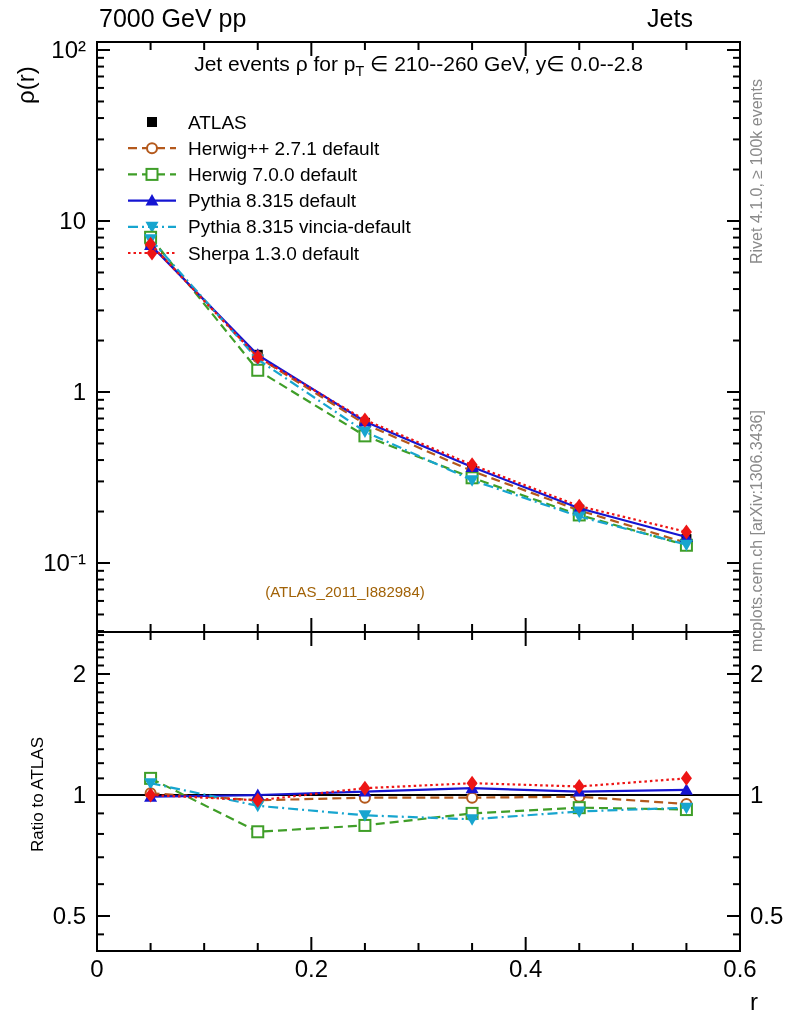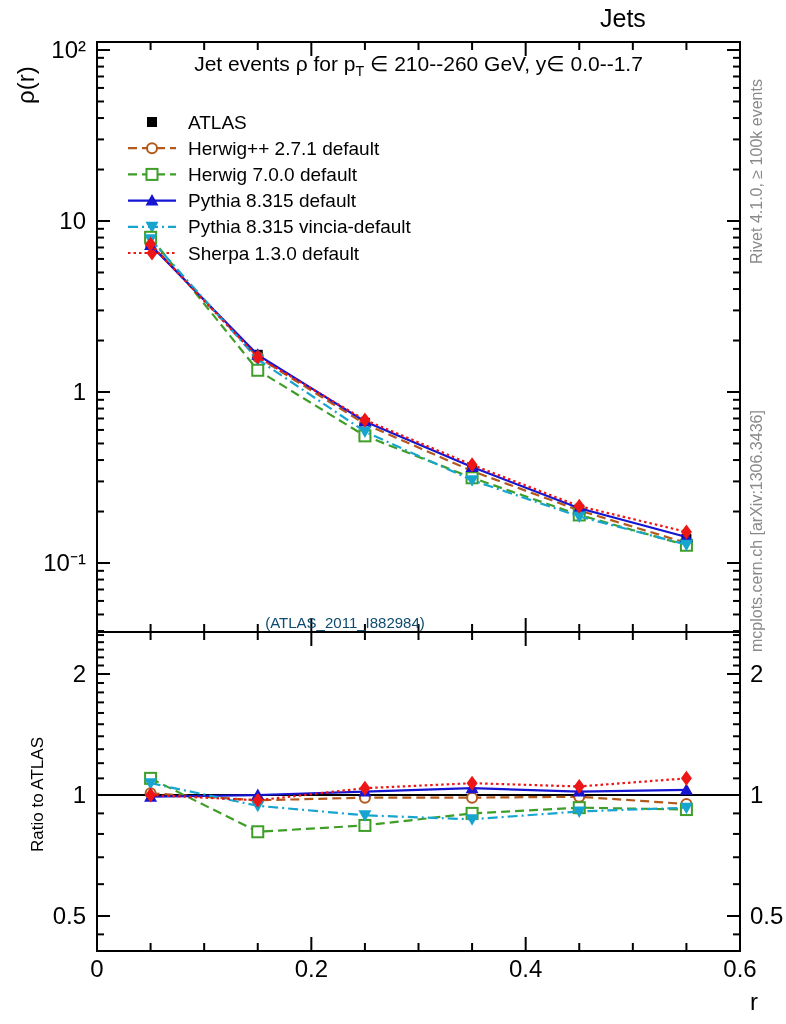--- a/index.html
+++ b/index.html
@@ -1,29 +1,29 @@
 <!DOCTYPE html>
 <html><head>
 <meta charset="utf-8">
 <style>
   html,body{margin:0;padding:0;background:#fff;}
   .page{position:relative;width:786px;height:1024px;background:#fff;
         font-family:"Liberation Sans",sans-serif;color:#000;overflow:hidden;}
   .page svg{position:absolute;left:0;top:0;}
   .hdr-left{position:absolute;left:99px;top:4px;font-size:25px;}
-  .hdr-right{position:absolute;left:600px;top:4px;width:140px;text-align:left;font-size:25px;}
+  .hdr-right{position:absolute;left:600px;top:4px;width:140px;text-align:center;font-size:25px;}
   .title{position:absolute;left:97px;top:52px;width:643px;text-align:center;font-size:21px;}
   .title sub{font-size:0.68em;}
   .ylabel{position:absolute;left:12px;top:104px;font-size:24px;
           transform:rotate(-90deg);transform-origin:0 0;white-space:nowrap;}
   .ratio-label{position:absolute;left:28px;top:852px;font-size:17px;
           transform:rotate(-90deg);transform-origin:0 0;white-space:nowrap;}
   .xlabel{position:absolute;left:750px;top:988px;font-size:24px;}
   .watermark{position:absolute;left:215px;top:583px;width:260px;text-align:center;
-          font-size:15px;color:#0c4a6e;margin-top:31px;}
+          font-size:15px;color:#a16207;}
   .cap{position:absolute;font-size:16px;color:#8a8a8a;transform:rotate(-90deg);
           transform-origin:0 0;white-space:nowrap;}
   .cap1{left:748px;top:264px;}
   .cap2{left:748px;top:652px;}
 </style>
 </head>
 <body>
 
 <div class="page">
   <svg id="chart" width="786" height="1024" viewBox="0 0 786 1024">
@@ -295,21 +295,22 @@
       <text x="750" y="682.0160447426459" font-size="24" text-anchor="start" font-family="&quot;Liberation Sans&quot;, sans-serif" fill="#000">2</text>
       <text x="86" y="803" font-size="24" text-anchor="end" font-family="&quot;Liberation Sans&quot;, sans-serif" fill="#000">1</text>
       <text x="750" y="803" font-size="24" text-anchor="start" font-family="&quot;Liberation Sans&quot;, sans-serif" fill="#000">1</text>
       <text x="86" y="923.9839552573541" font-size="24" text-anchor="end" font-family="&quot;Liberation Sans&quot;, sans-serif" fill="#000">0.5</text>
       <text x="750" y="923.9839552573541" font-size="24" text-anchor="start" font-family="&quot;Liberation Sans&quot;, sans-serif" fill="#000">0.5</text>
       <text x="97" y="977" font-size="24" text-anchor="middle" font-family="&quot;Liberation Sans&quot;, sans-serif" fill="#000">0</text>
       <text x="311.33333333333337" y="977" font-size="24" text-anchor="middle" font-family="&quot;Liberation Sans&quot;, sans-serif" fill="#000">0.2</text>
       <text x="525.6666666666667" y="977" font-size="24" text-anchor="middle" font-family="&quot;Liberation Sans&quot;, sans-serif" fill="#000">0.4</text>
       <text x="740" y="977" font-size="24" text-anchor="middle" font-family="&quot;Liberation Sans&quot;, sans-serif" fill="#000">0.6</text>
     </svg>
+  <div class="hdr-left">7000 GeV pp</div>
   <div class="hdr-right">Jets</div>
-  <div class="title"><span>Jet events ρ for p</span><sub>T</sub><span> ∈ 210--260 GeV, y∈ 0.0--1.7</span></div>
+  <div class="title"><span>Jet events ρ for p</span><sub>T</sub><span> ∈ 210--260 GeV, y∈ 0.0--2.8</span></div>
   <div class="ylabel">ρ(r)</div>
   <div class="ratio-label">Ratio to ATLAS</div>
   <div class="xlabel">r</div>
   <div class="watermark">(ATLAS_2011_I882984)</div>
   <div class="cap cap1">Rivet 4.1.0, ≥ 100k events</div>
   <div class="cap cap2">mcplots.cern.ch [arXiv:1306.3436]</div>
 </div>
 
 </body></html>

